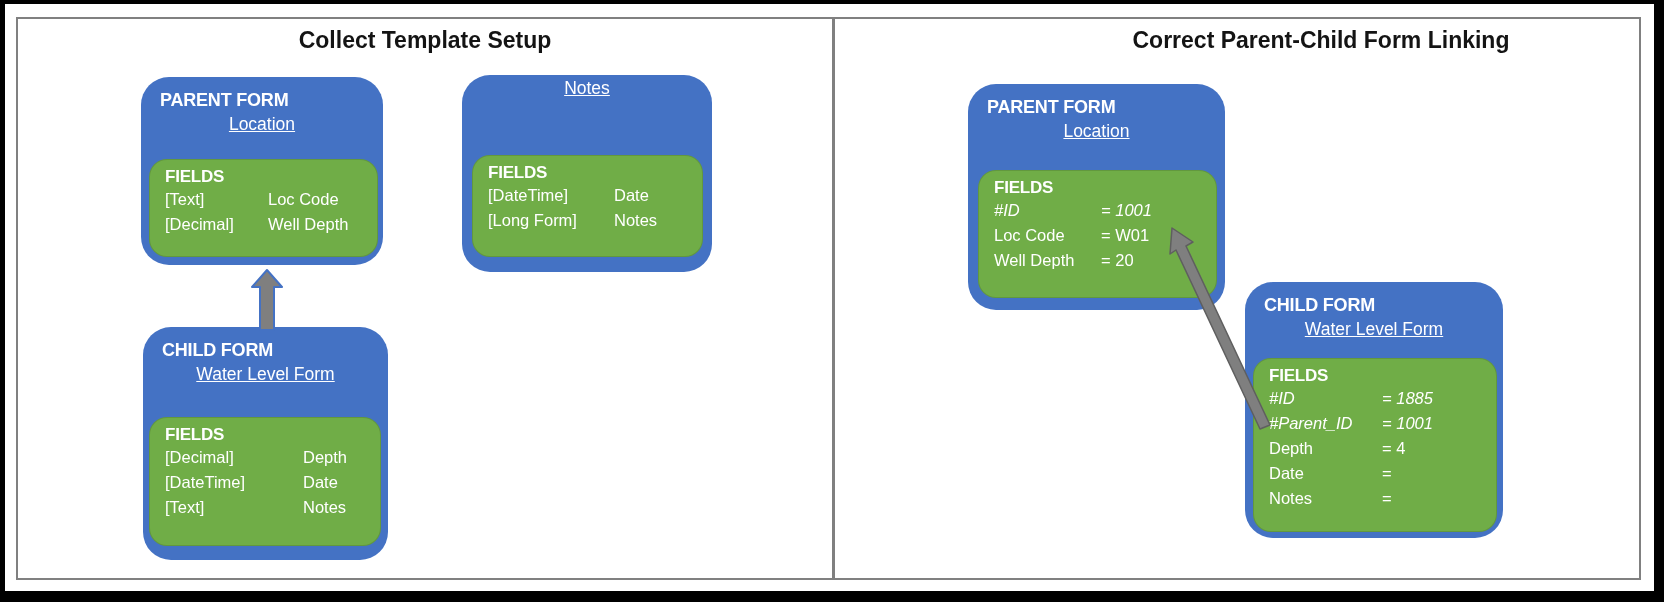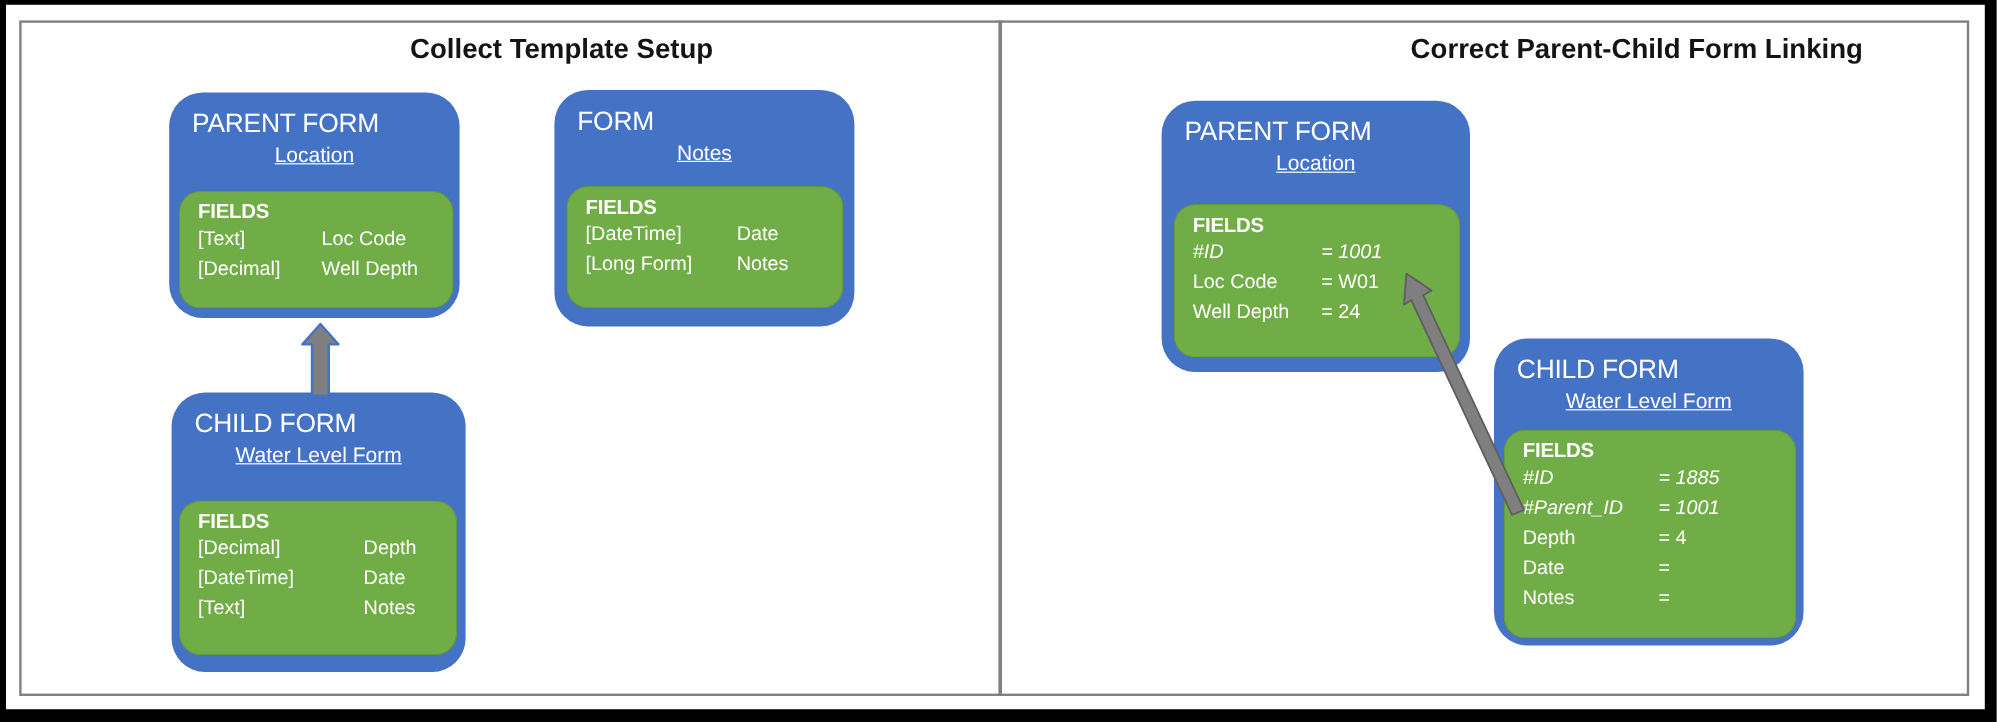--- a/index.html
+++ b/index.html
@@ -15,31 +15,31 @@
   .inner-box {
     position:absolute; left:16px; top:17px; width:1625px; height:563px;
     border:2px solid #808080; box-sizing:border-box; background:#ffffff;
   }
   .divider {
     position:absolute; left:832px; top:17px; width:3px; height:563px;
     background:#808080;
   }
   .panel-title {
     position:absolute; top:27px; font-size:23px; font-weight:bold;
-    color:#141414; text-align:center; letter-spacing:0px; z-index:2;padding-left:43px;
+    color:#141414; text-align:center; letter-spacing:0px; z-index:2;
   }
   .panel-title.left  { left:17px;  width:816px; }
   .panel-title.right { left:835px; width:972px; }
 
   .card {
     position:absolute; background:#4472C4; border-radius:28px;
     color:#ffffff; z-index:3; box-sizing:border-box;
   }
   .card-kind {
-    font-weight:normal; font-size:22px; padding:13px 0 0 19px;
+    font-weight:bold; font-size:18px; padding:13px 0 0 19px;
     letter-spacing:-0.2px; white-space:nowrap;
   }
   .card-name {
     text-align:center; font-size:17.5px; margin-top:3px; white-space:nowrap;text-decoration:underline;
   }
   .fields {
     position:absolute; background:#70AD47; border-radius:18px;
     box-sizing:border-box; padding:7px 0 0 15px;
     border:1px solid rgba(0,0,0,0.12);
   }
@@ -73,21 +73,20 @@
       <span class="c2">Loc Code</span>
     </div>
     <div class="frow">
       <span class="c1">[Decimal]</span>
       <span class="c2">Well Depth</span>
     </div>
   </div>
 </div>
 
 <div class="card" style="left:462px; top:75px; width:250px; height:197px;">
-  <div class="card-kind">FORM</div>
   <div class="card-name">Notes</div>
   <div class="fields" style="left:10px; top:80px; width:231px; height:102px; --c1:126px;">
     <div class="fields-label">FIELDS</div>
     <div class="frow">
       <span class="c1">[DateTime]</span>
       <span class="c2">Date</span>
     </div>
     <div class="frow">
       <span class="c1">[Long Form]</span>
       <span class="c2">Notes</span>
@@ -123,21 +122,21 @@
     <div class="frow italic">
       <span class="c1">#ID</span>
       <span class="c2">= 1001</span>
     </div>
     <div class="frow">
       <span class="c1">Loc Code</span>
       <span class="c2">= W01</span>
     </div>
     <div class="frow">
       <span class="c1">Well Depth</span>
-      <span class="c2">= 24</span>
+      <span class="c2">= 20</span>
     </div>
   </div>
 </div>
 
 <div class="card" style="left:1245px; top:282px; width:258px; height:256px;">
   <div class="card-kind">CHILD FORM</div>
   <div class="card-name">Water Level Form</div>
   <div class="fields" style="left:8px; top:76px; width:244px; height:174px; --c1:113px;">
     <div class="fields-label">FIELDS</div>
     <div class="frow italic">

